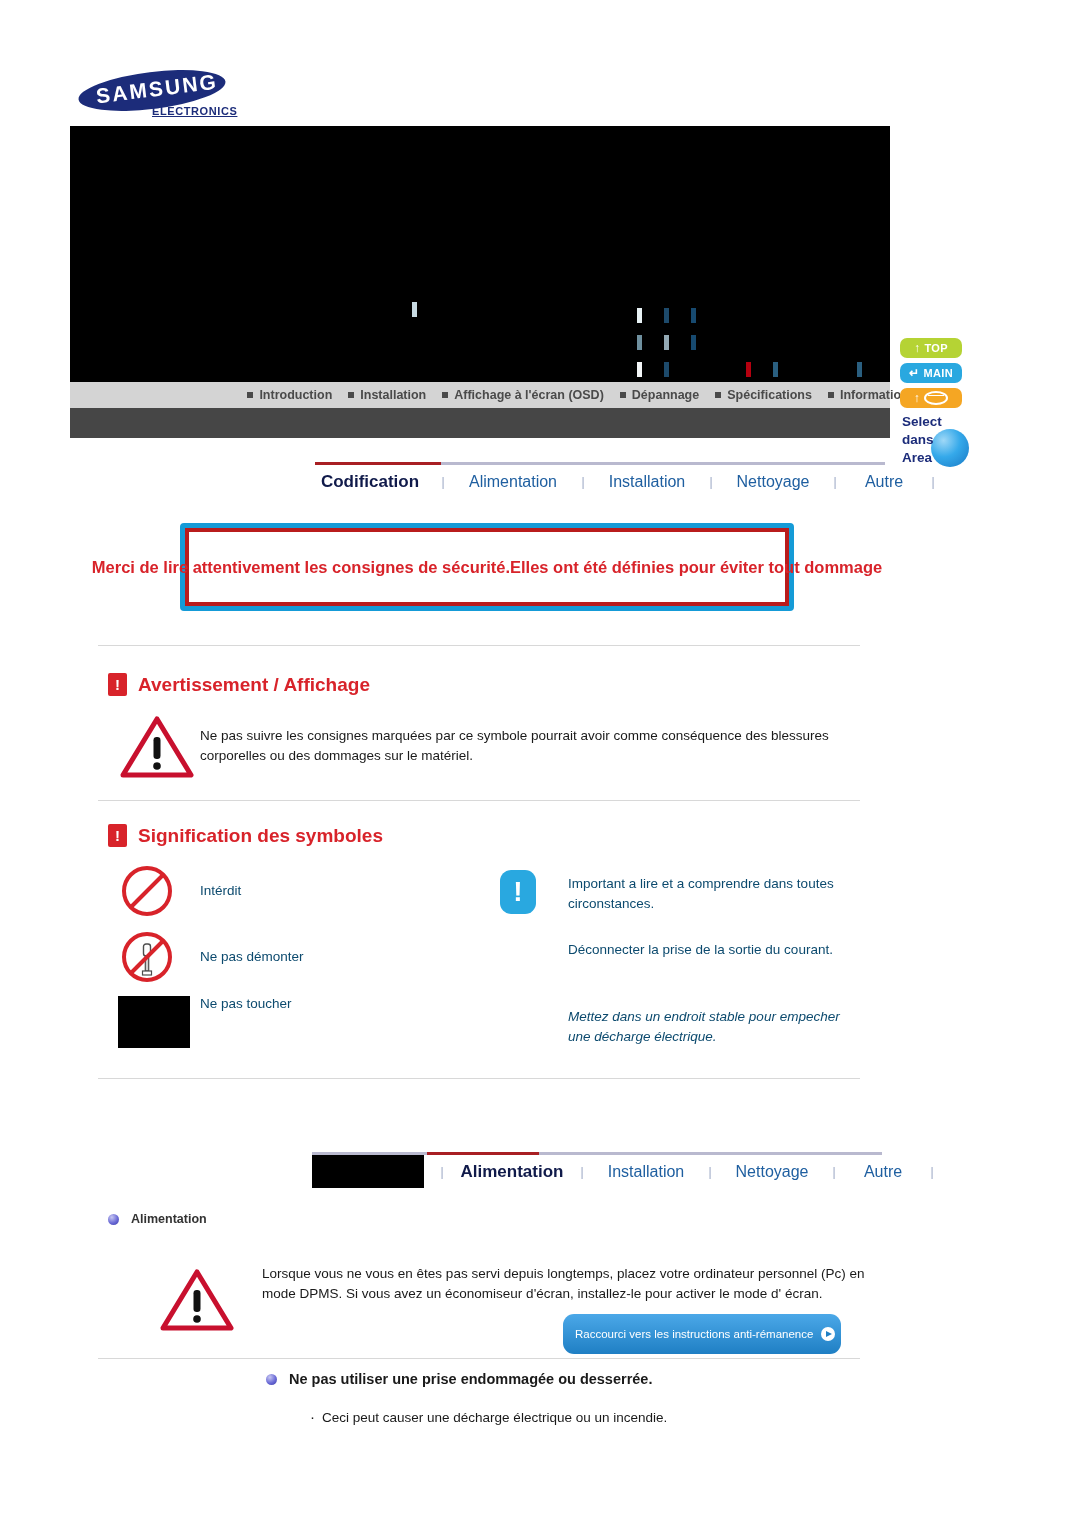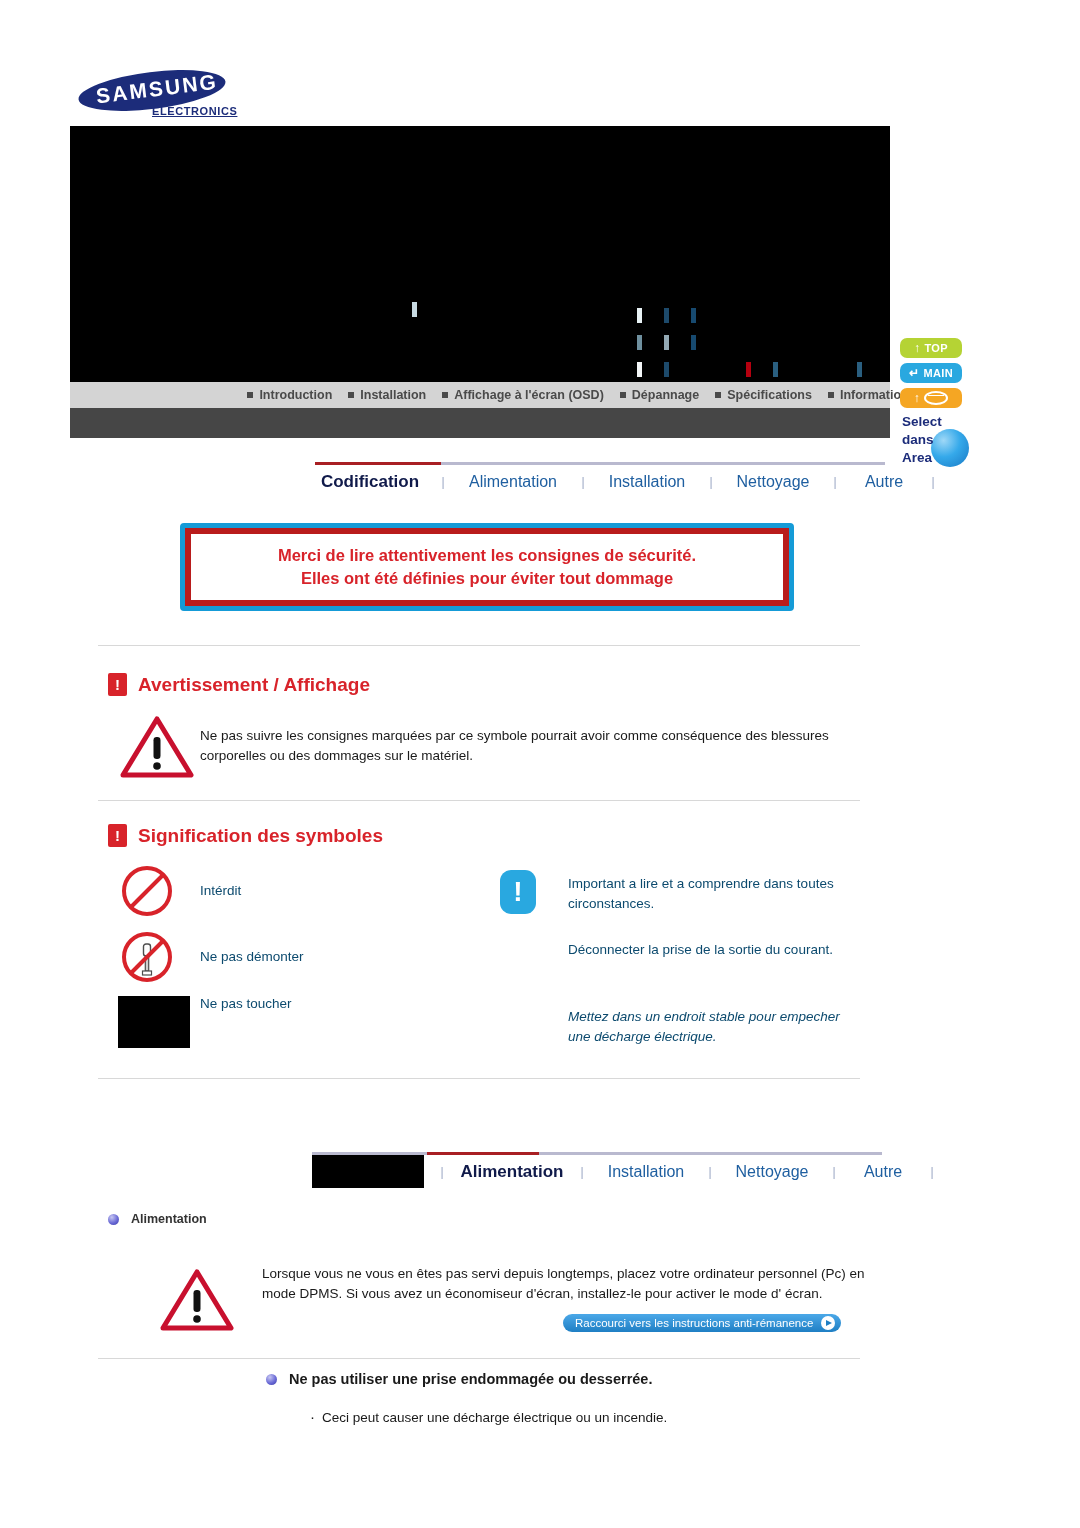--- a/index.html
+++ b/index.html
@@ -239,24 +239,24 @@
     width: 614px;
     height: 88px;
     border: 5px solid #159bd7;
     border-radius: 4px;
     box-sizing: border-box;
     background: #159bd7;
   }
   .banner-inner {
     position: absolute;
     left: 0; top: 0; right: 0; bottom: 0;
-    border: 6px solid #b91c1c;
+    border: 4px solid #b91c1c;
     background: #ffffff;
     display: flex;
-    flex-direction: column;
+    flex-direction: row;
     align-items: center;
     justify-content: center;
   }
   .banner-line {
     color: #d8232a;
     font-size: 16.5px;
     font-weight: bold;
     line-height: 23px;
     white-space: nowrap;
   }
@@ -395,21 +395,21 @@
   .sub-bullet .mk {
     display: inline-block;
     width: 12px;
     color: #1a1a1a;
     font-size: 15px;
   }
 
   
   .shortcut {
     position: absolute;
-    height: 18px;
+    height: 40px;
     background: linear-gradient(#4ba8e8, #1f7fc4);
     border-radius: 11px;
     display: flex;
     align-items: center;
     padding: 0 6px 0 12px;
     color: #ffffff;
     font-size: 11.5px;
     white-space: nowrap;
   }
   .play {

